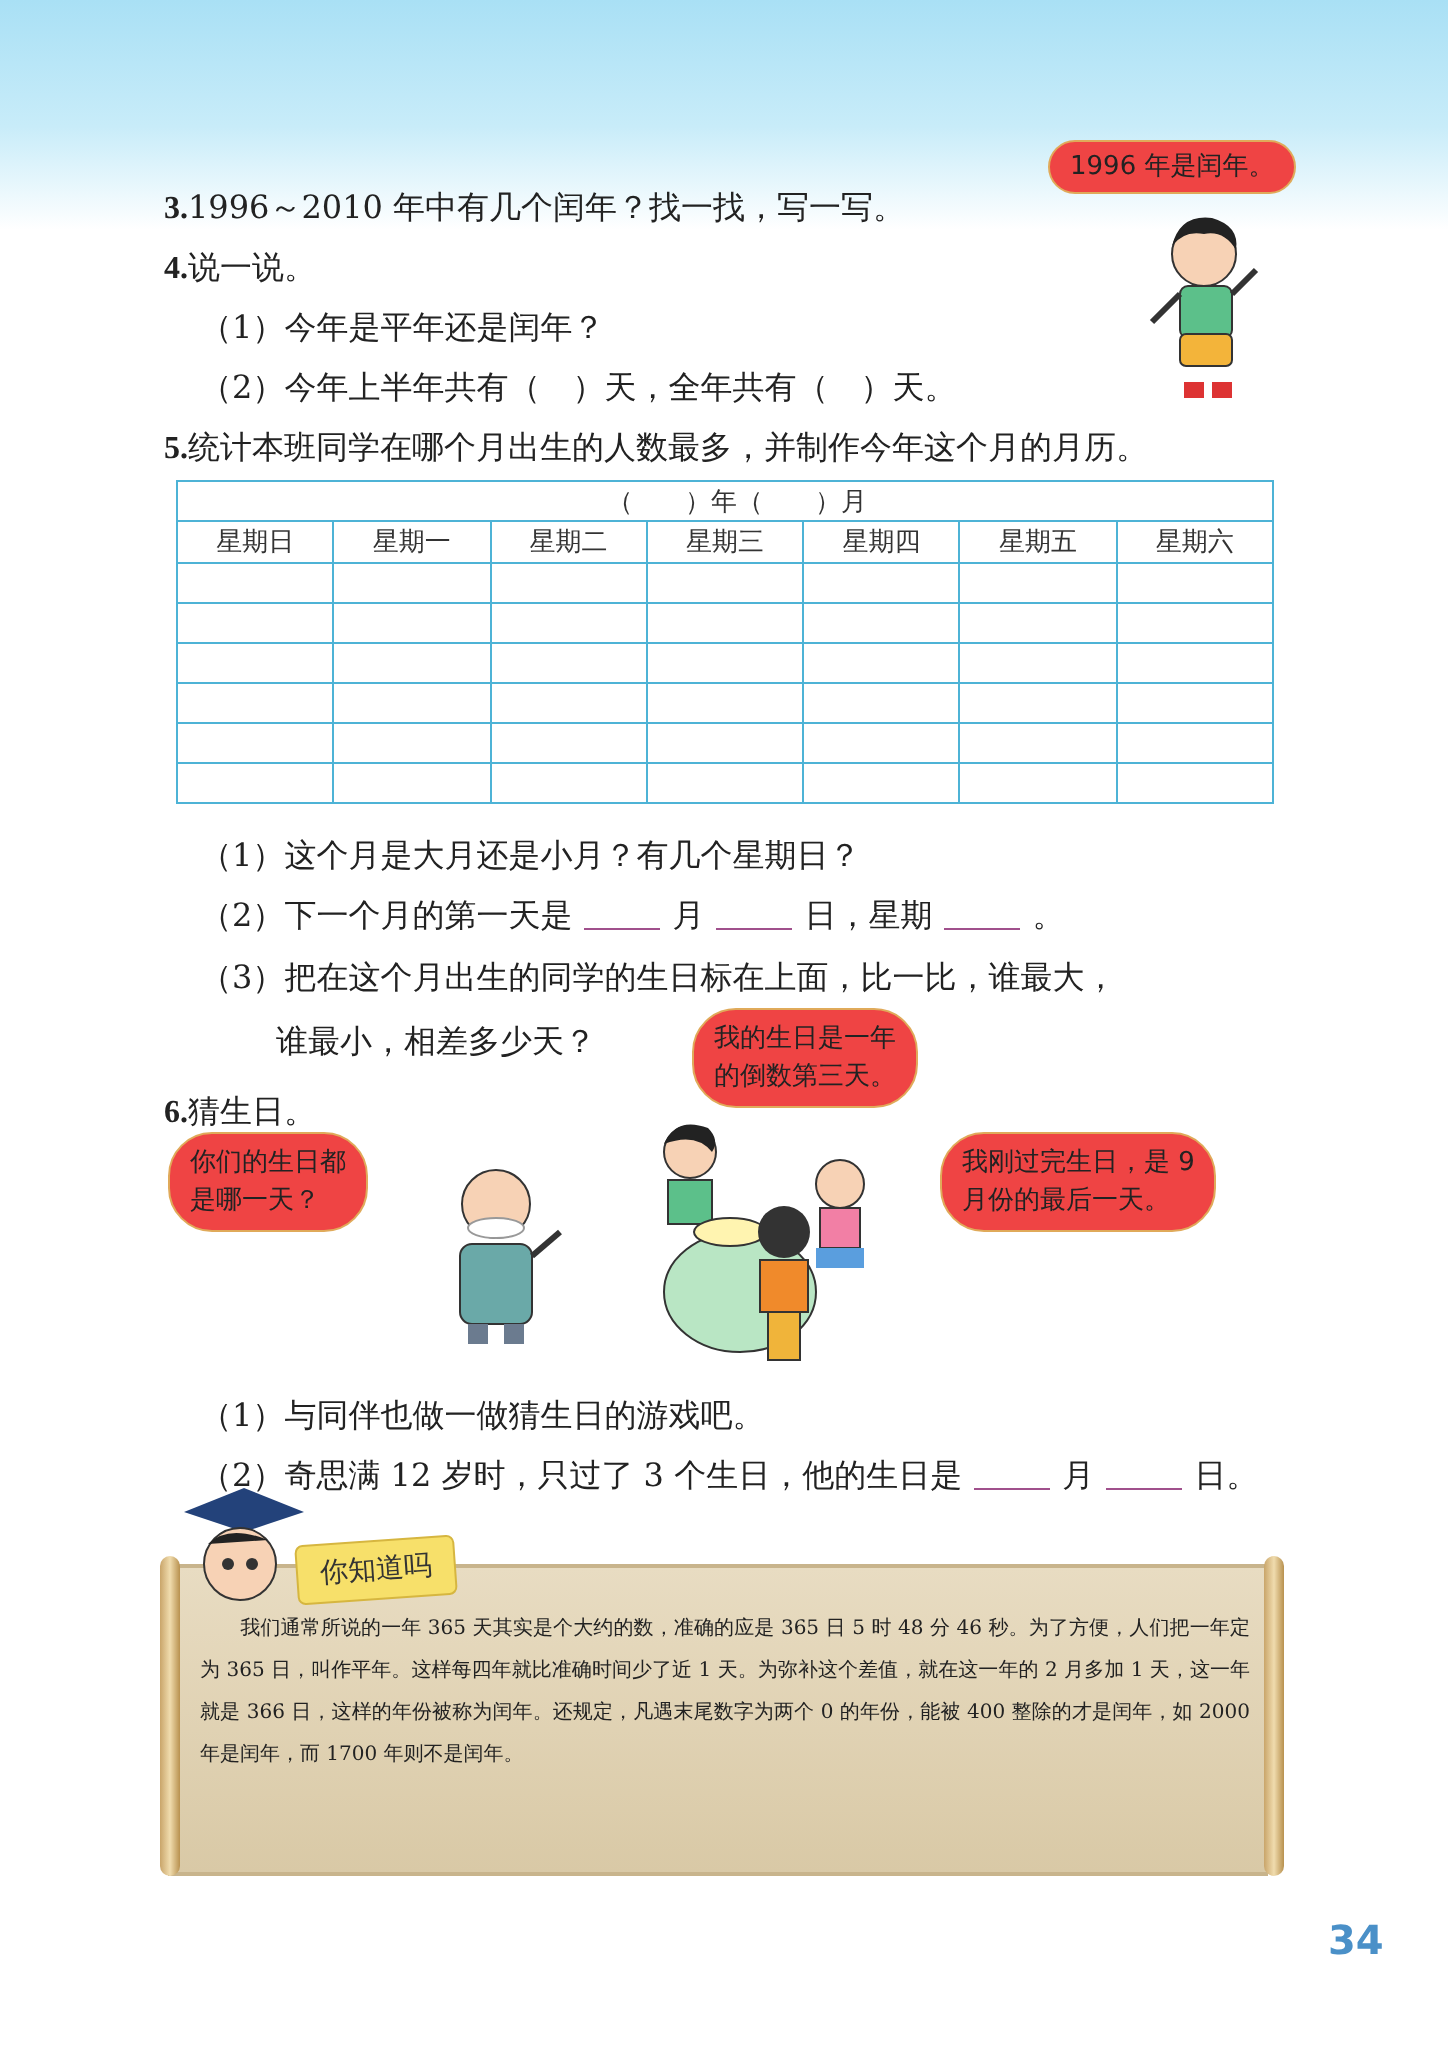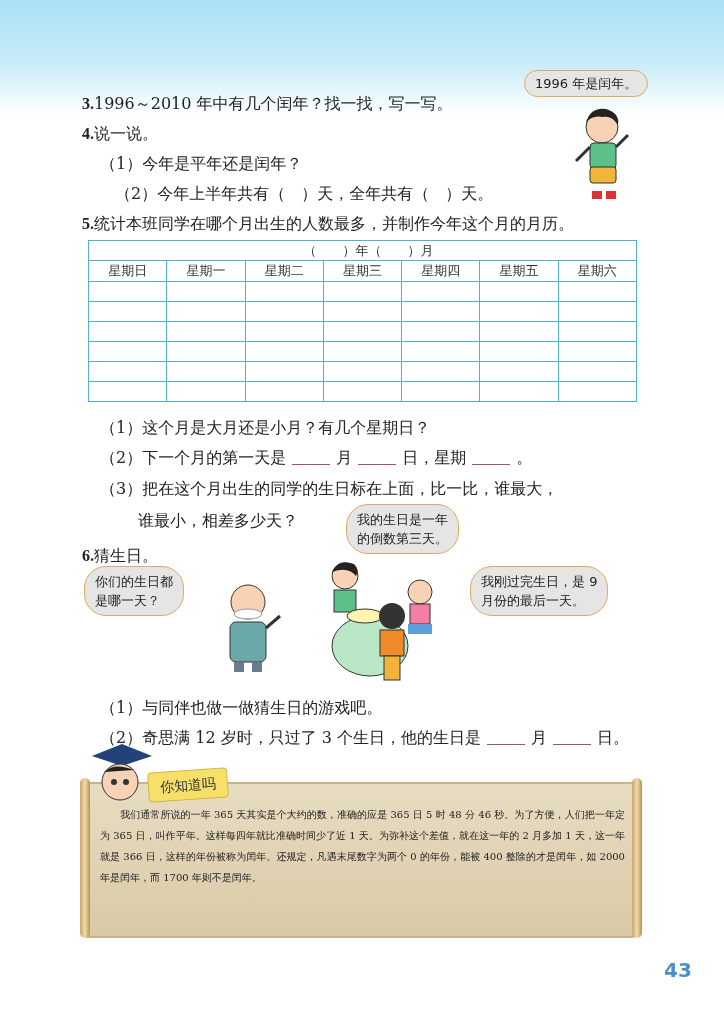--- a/index.html
+++ b/index.html
@@ -3,21 +3,21 @@
 <meta charset="utf-8">
 <style>
   html,body{margin:0;padding:0;}
   body{width:724px;height:1024px;position:relative;background:#fff;overflow:hidden;
        font-family:"DejaVu Serif","Liberation Serif",serif;color:#222;}
   .top-band{position:absolute;left:0;top:0;width:724px;height:115px;
        background:linear-gradient(#a9e0f5 0%,#c8ecf9 55%,#ffffff 100%);}
   .line{position:absolute;font-size:16px;line-height:32px;white-space:nowrap;}
   .num{font-weight:bold;font-family:"Liberation Serif",serif;}
   .blank{display:inline-block;width:38px;border-bottom:1.5px solid #a0508c;margin:0 6px;height:16px;vertical-align:-2px;}
-  .bubble{position:absolute;background:#e5e5e5;border:1.5px solid #e0aa5a;border-radius:22px;
+  .bubble{position:absolute;background:#ef4444;border:1.5px solid #e0aa5a;border-radius:22px;
        font-size:13px;line-height:19px;padding:5px 10px;color:#222;font-family:"DejaVu Sans",sans-serif;}
   table.cal{position:absolute;left:88px;top:240px;width:549px;border-collapse:collapse;
        font-size:13px;color:#333;}
   table.cal td, table.cal th{border:1.5px solid #4db3d6;text-align:center;padding:0;font-weight:normal;}
   table.cal .head td{height:19px;padding-left:12px;}
   table.cal .days td{height:20px;}
   table.cal .row td{height:19px;}
   .figure{position:absolute;}
   .scroll{position:absolute;left:84px;top:782px;width:550px;height:152px;
        background:linear-gradient(#e8dcc2,#d9c9a6);border-top:2px solid #c8b48c;border-bottom:2px solid #c8b48c;}
@@ -47,21 +47,21 @@
   <rect x="20" y="86" width="10" height="8" fill="#d33"></rect>
     <rect x="34" y="86" width="10" height="8" fill="#d33"></rect>
 </svg>
 
 <div class="line" style="left:82px;top:118px;">
   <span class="num">4.</span><span>说一说。</span>
 </div>
 <div class="line" style="left:100px;top:148px;">
   <span>（1）</span><span>今年是平年还是闰年？</span>
 </div>
-<div class="line" style="left:115px;top:178px;text-align:right;">
+<div class="line" style="left:100px;top:178px;text-align:right;">
   <span>（2）</span><span>今年上半年共有（　）天，全年共有（　）天。</span>
 </div>
 
 <div class="line" style="left:82px;top:208px;">
   <span class="num">5.</span><span>统计本班同学在哪个月出生的人数最多，并制作今年这个月的月历。</span>
 </div>
 
 <table class="cal">
   <tbody>
       <tr class="head">
@@ -193,13 +193,13 @@
   <polygon points="32,2 62,14 32,24 2,14" fill="#23427a"></polygon>
   <circle cx="30" cy="40" r="18" fill="#f7d2b5" stroke="#333"></circle>
   <path d="M14 30 Q24 20 44 28" fill="#222"></path>
   <circle cx="24" cy="40" r="3" fill="#333"></circle>
     <circle cx="36" cy="40" r="3" fill="#333"></circle>
 </svg>
 <div class="banner">你知道吗</div>
 
 <div class="scroll-text">　　我们通常所说的一年 365 天其实是个大约的数，准确的应是 365 日 5 时 48 分 46 秒。为了方便，人们把一年定为 365 日，叫作平年。这样每四年就比准确时间少了近 1 天。为弥补这个差值，就在这一年的 2 月多加 1 天，这一年就是 366 日，这样的年份被称为闰年。还规定，凡遇末尾数字为两个 0 的年份，能被 400 整除的才是闰年，如 2000 年是闰年，而 1700 年则不是闰年。</div>
 
-<div class="page-num">43</div>
+<div class="page-num">34</div>
 
 </body></html>

